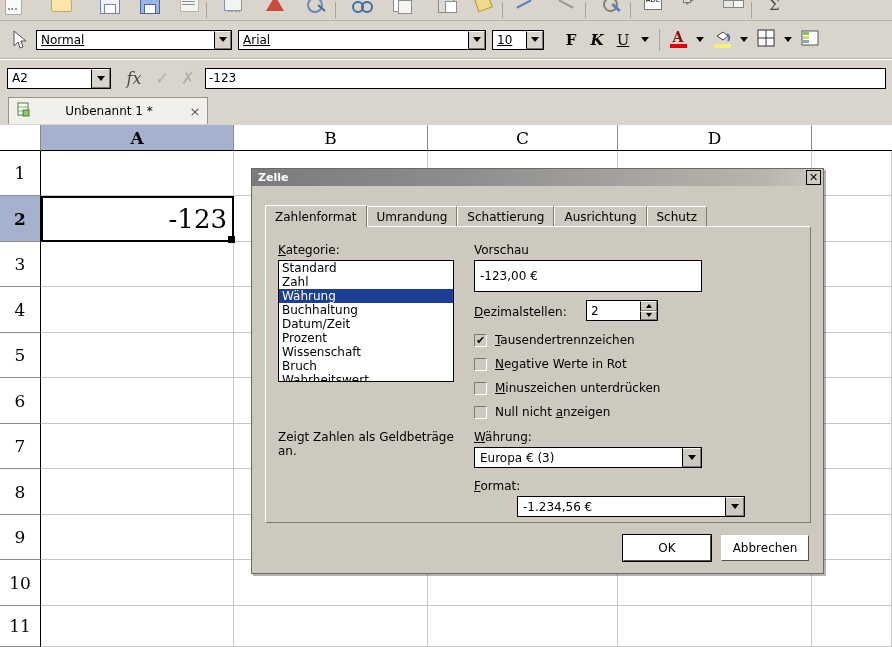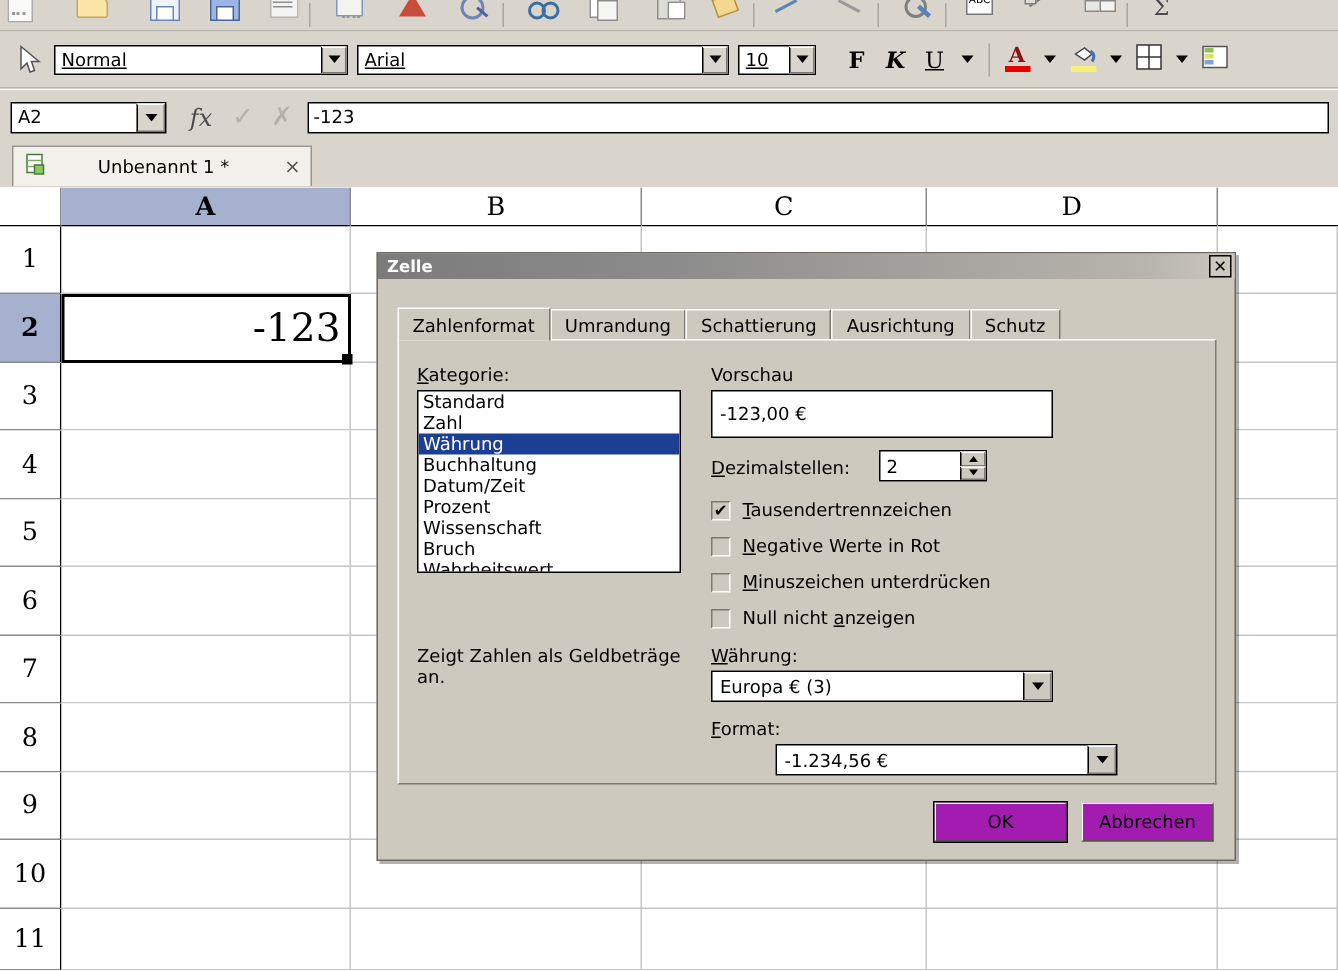--- a/index.html
+++ b/index.html
@@ -367,21 +367,21 @@
   .caret-sm {
     width: 0; height: 0;
     border-left: 4px solid transparent;
     border-right: 4px solid transparent;
     border-top: 5px solid #000;
   }
 
   .dbtnrow { position: absolute; right: 14px; bottom: 12px; display: flex; }
   .dbtn-push {
     width: 88px; height: 26px; box-sizing: border-box;
-    background: #a21caf;
+    background: #ffffff;
     border-top: 1px solid #ffffff;
     border-left: 1px solid #ffffff;
     border-right: 1px solid #55524c;
     border-bottom: 1px solid #55524c;
     display: flex; align-items: center; justify-content: center;
     font-size: 12px;
     margin-left: 10px;
   }
   .dbtn-push.default { outline: 1px solid #000; outline-offset: 0px; }
 </style>

